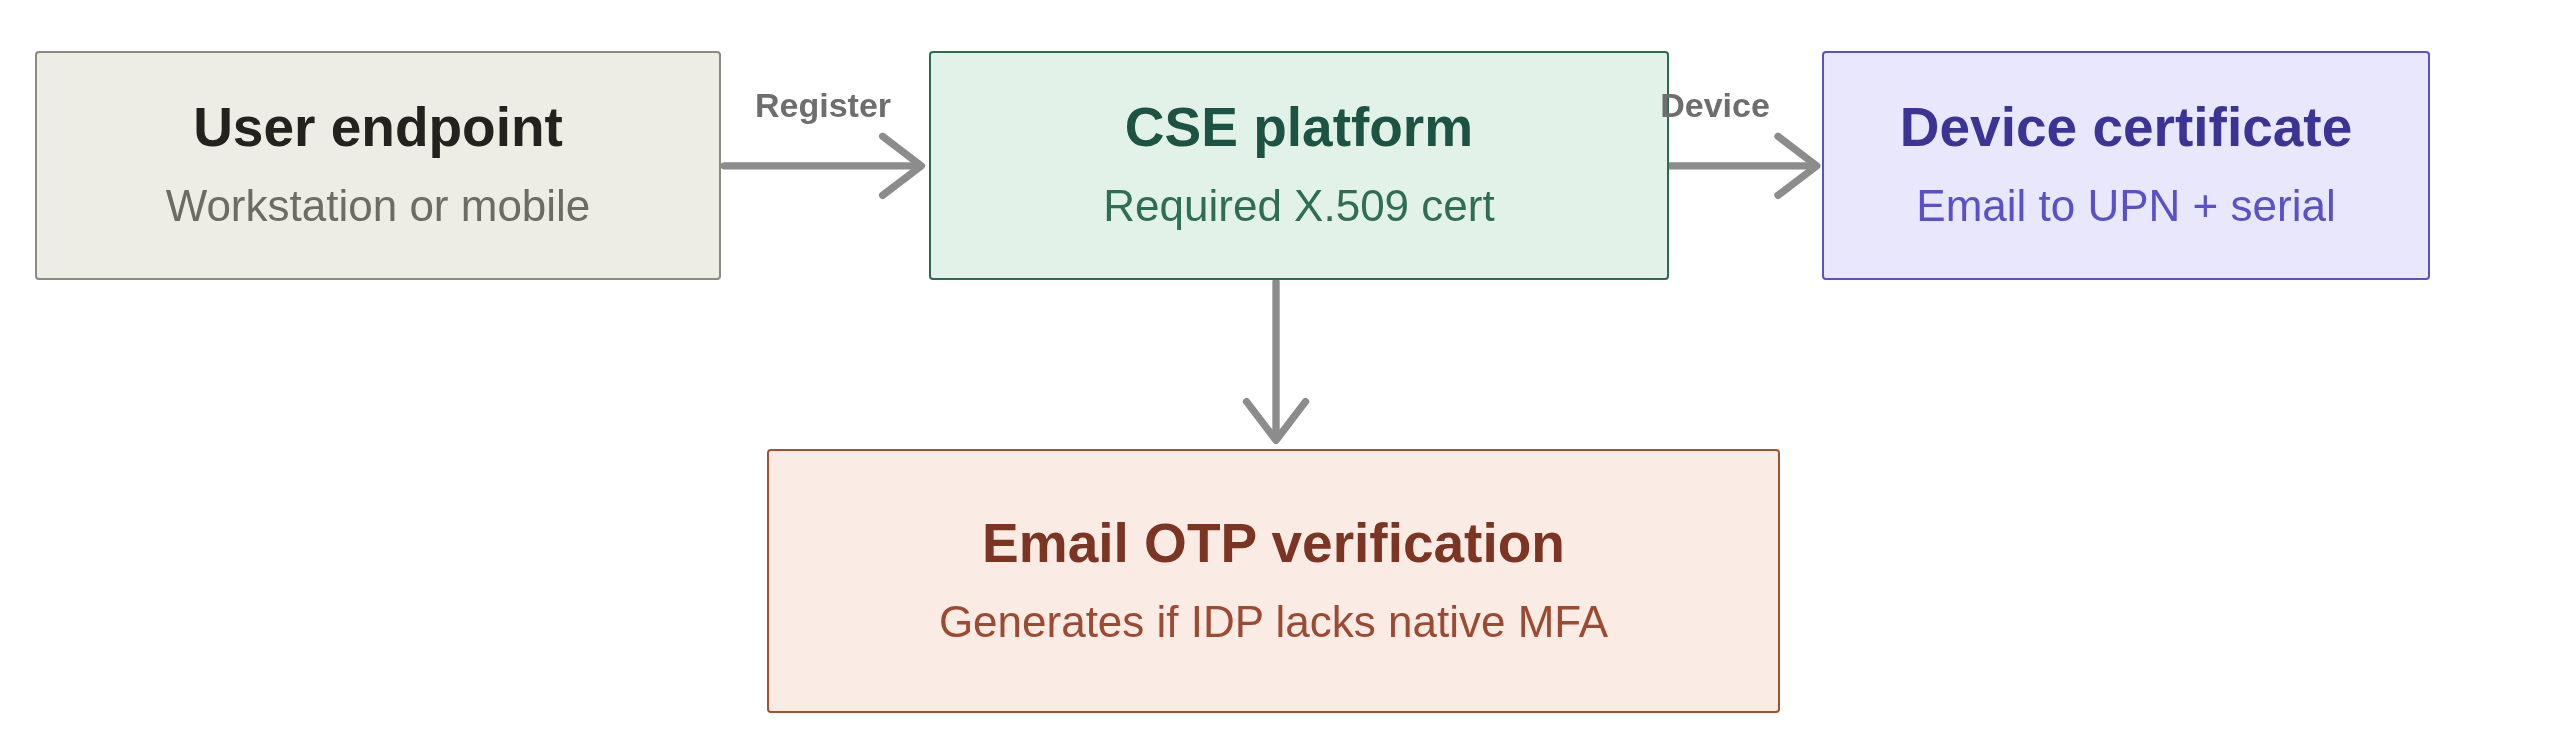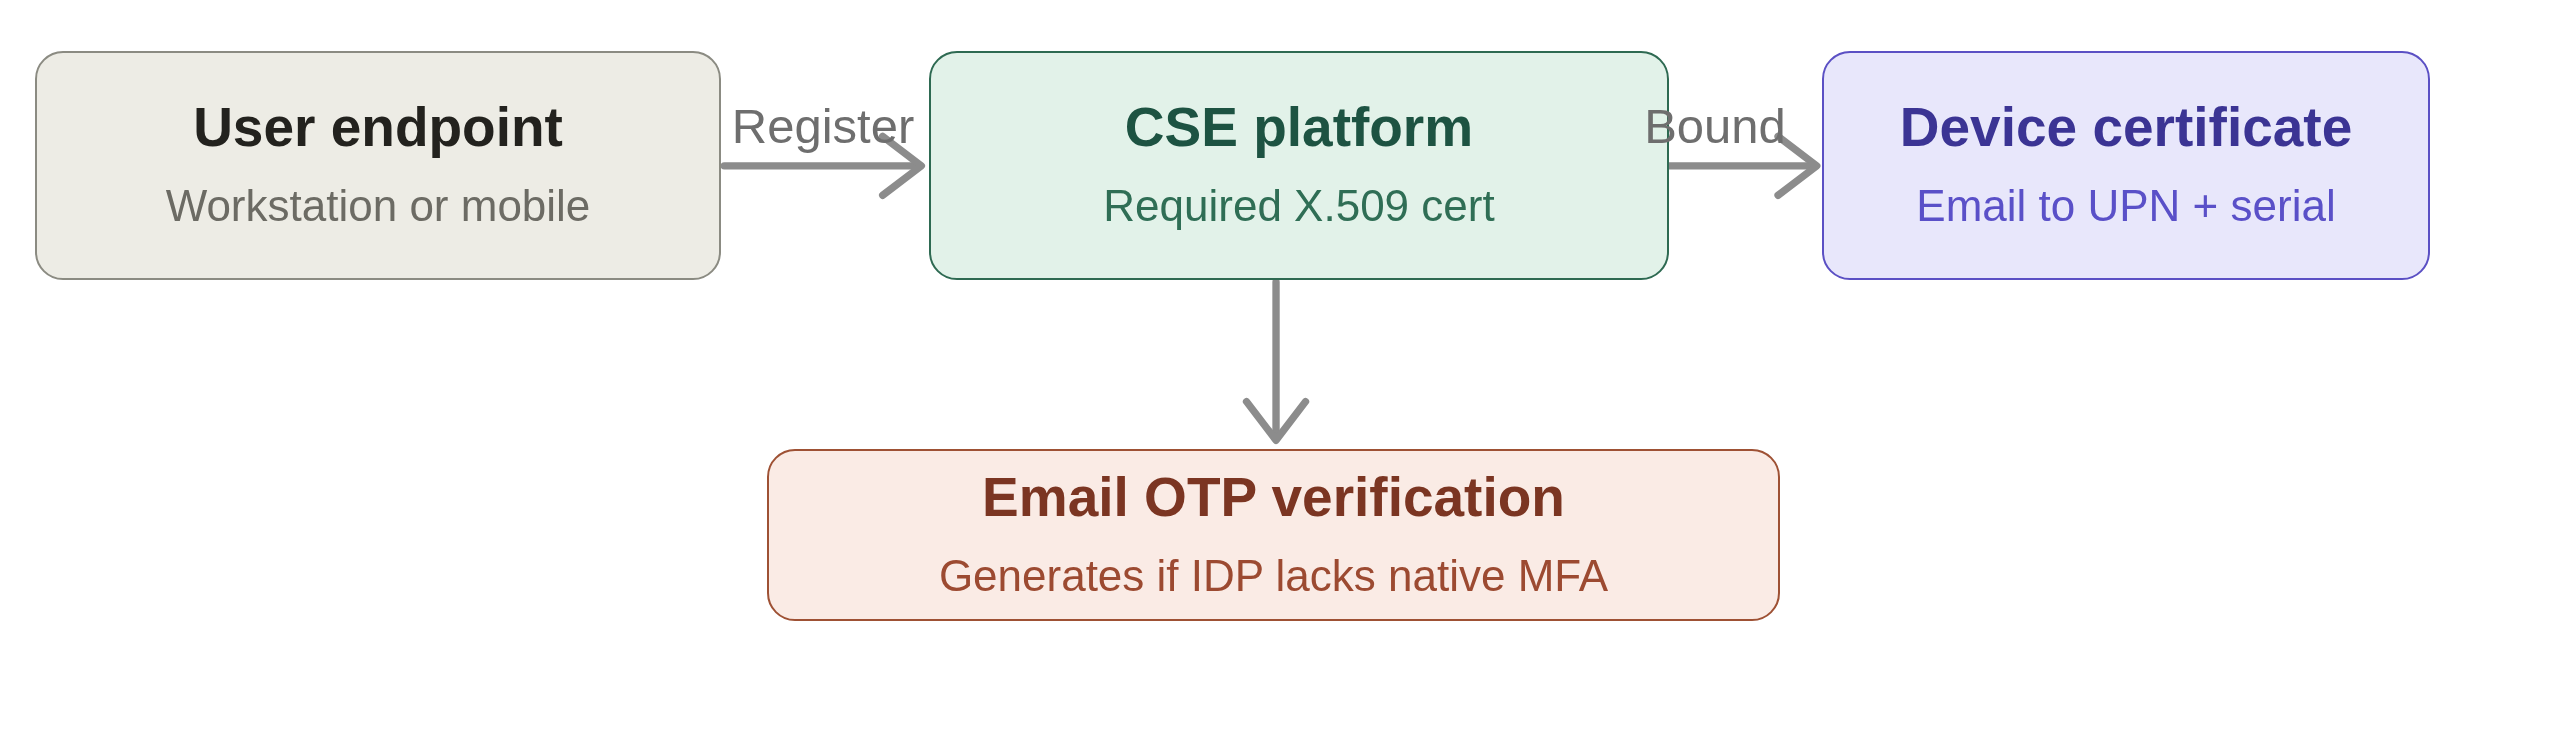--- a/index.html
+++ b/index.html
@@ -11,21 +11,21 @@
     position: relative;
     width: 2576px;
     height: 748px;
     background: #ffffff;
     font-family: "Liberation Sans", sans-serif;
     overflow: hidden;
   }
   .node {
     position: absolute;
     box-sizing: border-box;
-    border-radius: 28px;
+    border-radius: 4px;
     border: 2.8px solid var(--border, #888);
     background: var(--fill, #eee);
     display: flex;
     flex-direction: column;
     align-items: center;
     justify-content: center;
     gap: 24px;
     text-align: right;
   }
   .node.top-row {
@@ -55,25 +55,24 @@
   .edges line, .edges polyline {
     stroke: #8c8c8c;
     stroke-width: 8;
     fill: none;
     stroke-linecap: round;
     stroke-linejoin: round;
   }
   .edge-label {
     position: absolute;
     transform: translate(-50%, -50%);
-    font-size: 49px;
-    font-weight: 400;
+    font-size: 34px;
+    font-weight: 700;
     color: #6e6e6e;
     white-space: nowrap;
-    margin-top: 21px;
   }
 </style>
 </head>
 <body>
 
 <div class="canvas">
 
   <svg class="edges" width="2576" height="748" viewBox="0 0 2796 812">
     <g>
       <line x1="786" y1="180" x2="998" y2="180"></line>
@@ -97,23 +96,23 @@
   <div class="node top-row" style="left: 929px; width: 740px; --fill: #e2f2e9; --border: #2e6a52; --title: #1d5342; --subtitle: #2f6e55;">
     <div class="node-title">CSE platform</div>
     <div class="node-subtitle">Required X.509 cert</div>
   </div>
 
   <div class="node top-row" style="left: 1822px; width: 608px; --fill: #e8e7fb; --border: #5b50c4; --title: #3b3494; --subtitle: #5a50c8;">
     <div class="node-title">Device certificate</div>
     <div class="node-subtitle">Email to UPN + serial</div>
   </div>
 
-  <div class="node" style="left: 767px; top: 449px; width: 1013px; height: 172px; --fill: #faebe5; --border: #9e5134; --title: #7b3522; --subtitle: #9c4a31;">
+  <div class="node" style="left: 767px; top: 449px; width: 1013px; height: 264px; --fill: #faebe5; --border: #9e5134; --title: #7b3522; --subtitle: #9c4a31;">
     <div class="node-title">Email OTP verification</div>
     <div class="node-subtitle">Generates if IDP lacks native MFA</div>
   </div>
 
   <div class="edge-label" style="left:823px; top:105px;">Register</div>
 
-  <div class="edge-label" style="left:1715px; top:105px;">Bound</div>
+  <div class="edge-label" style="left:1715px; top:105px;">Device</div>
 
 </div>
 
 
 </body></html>

